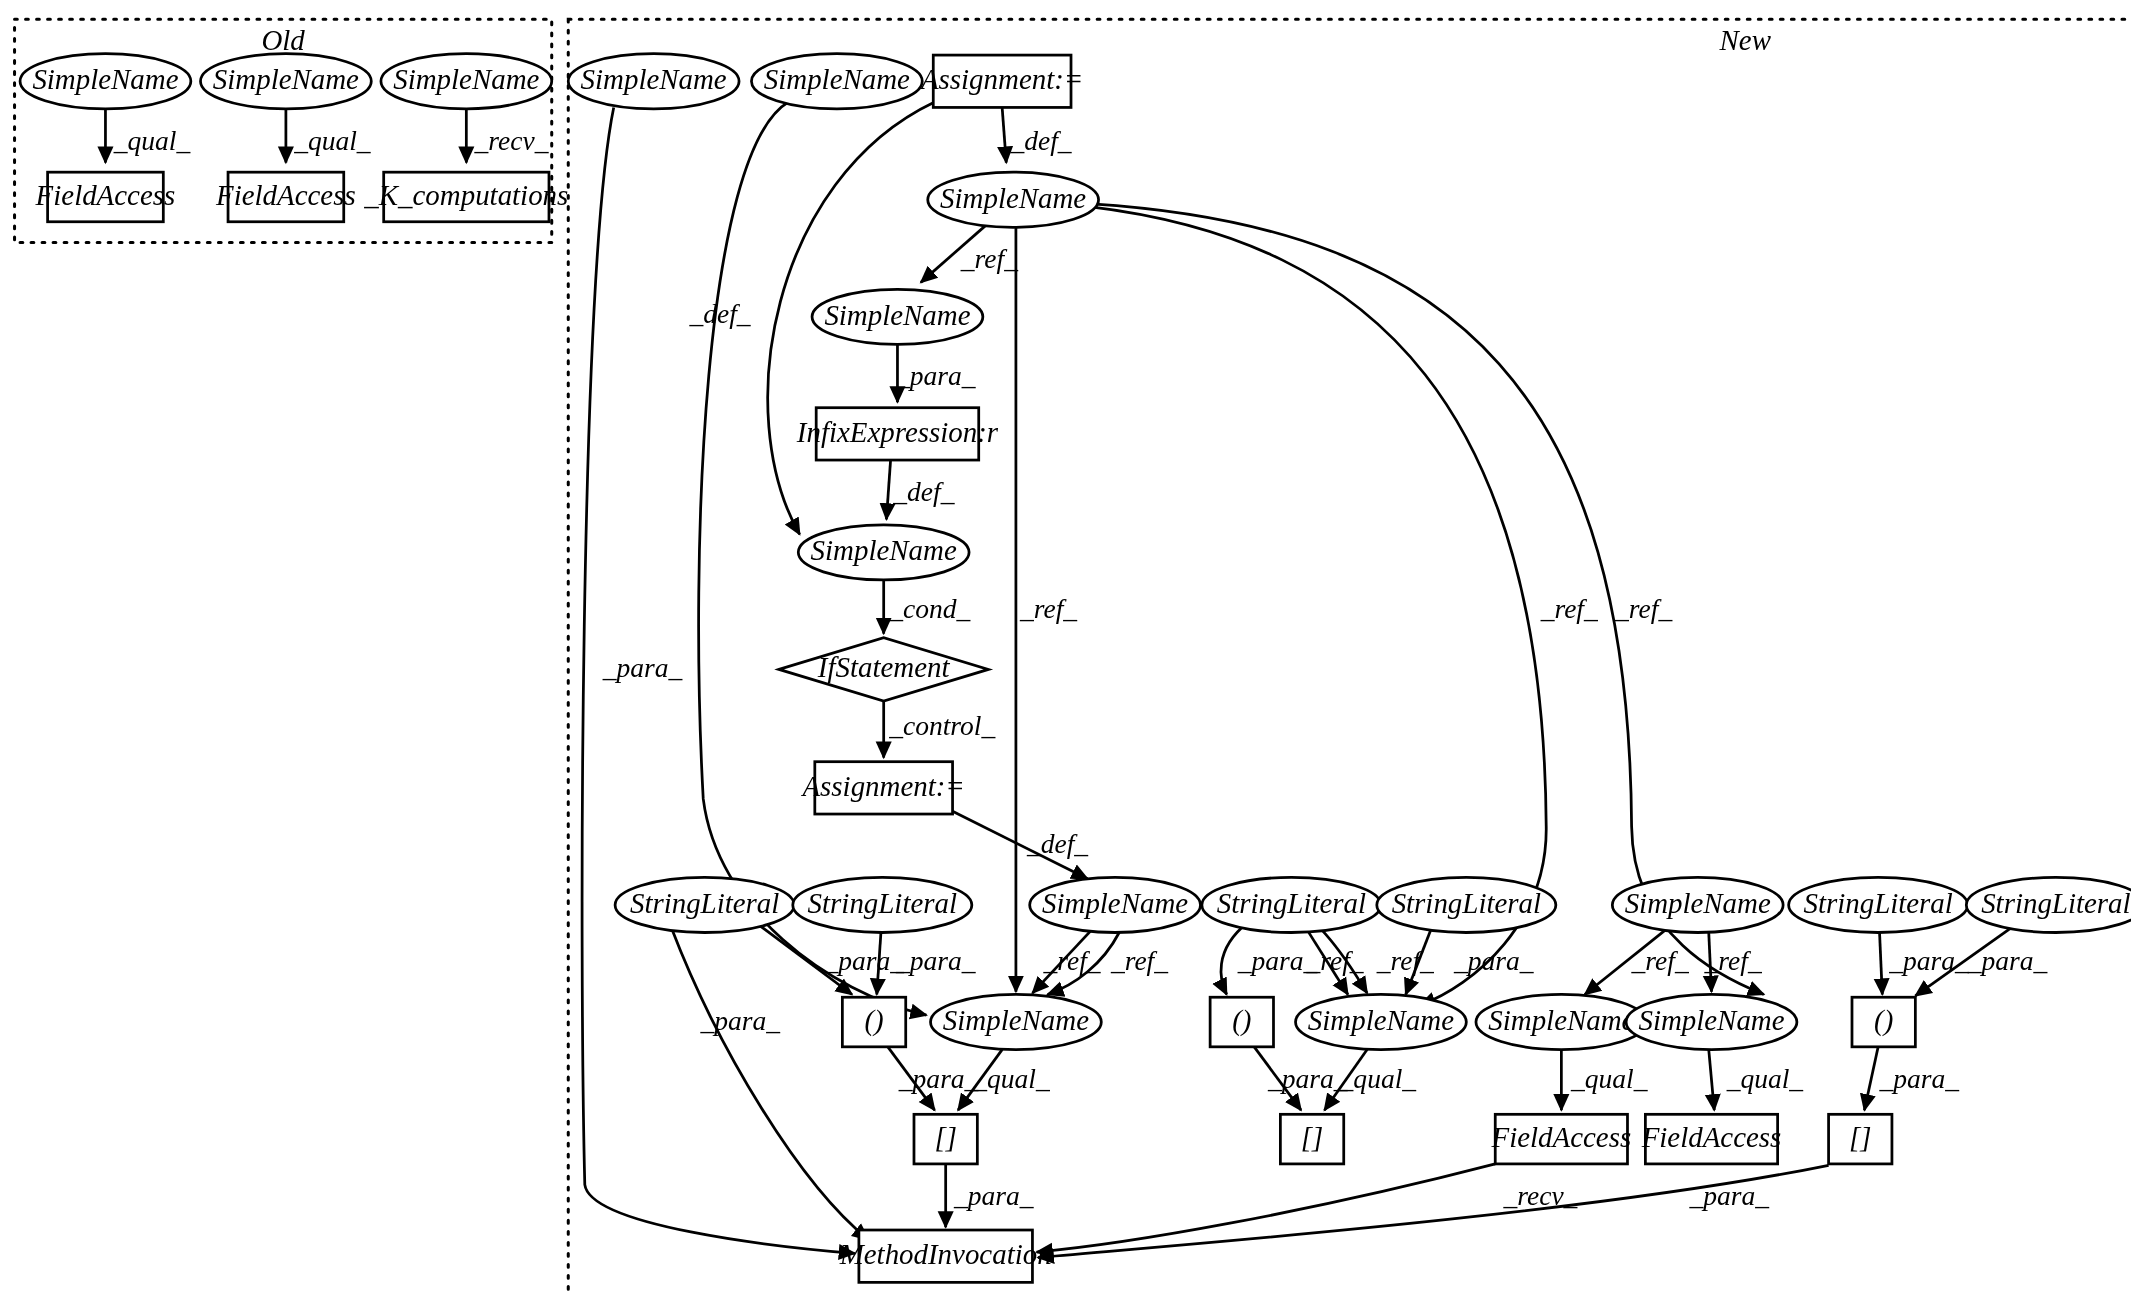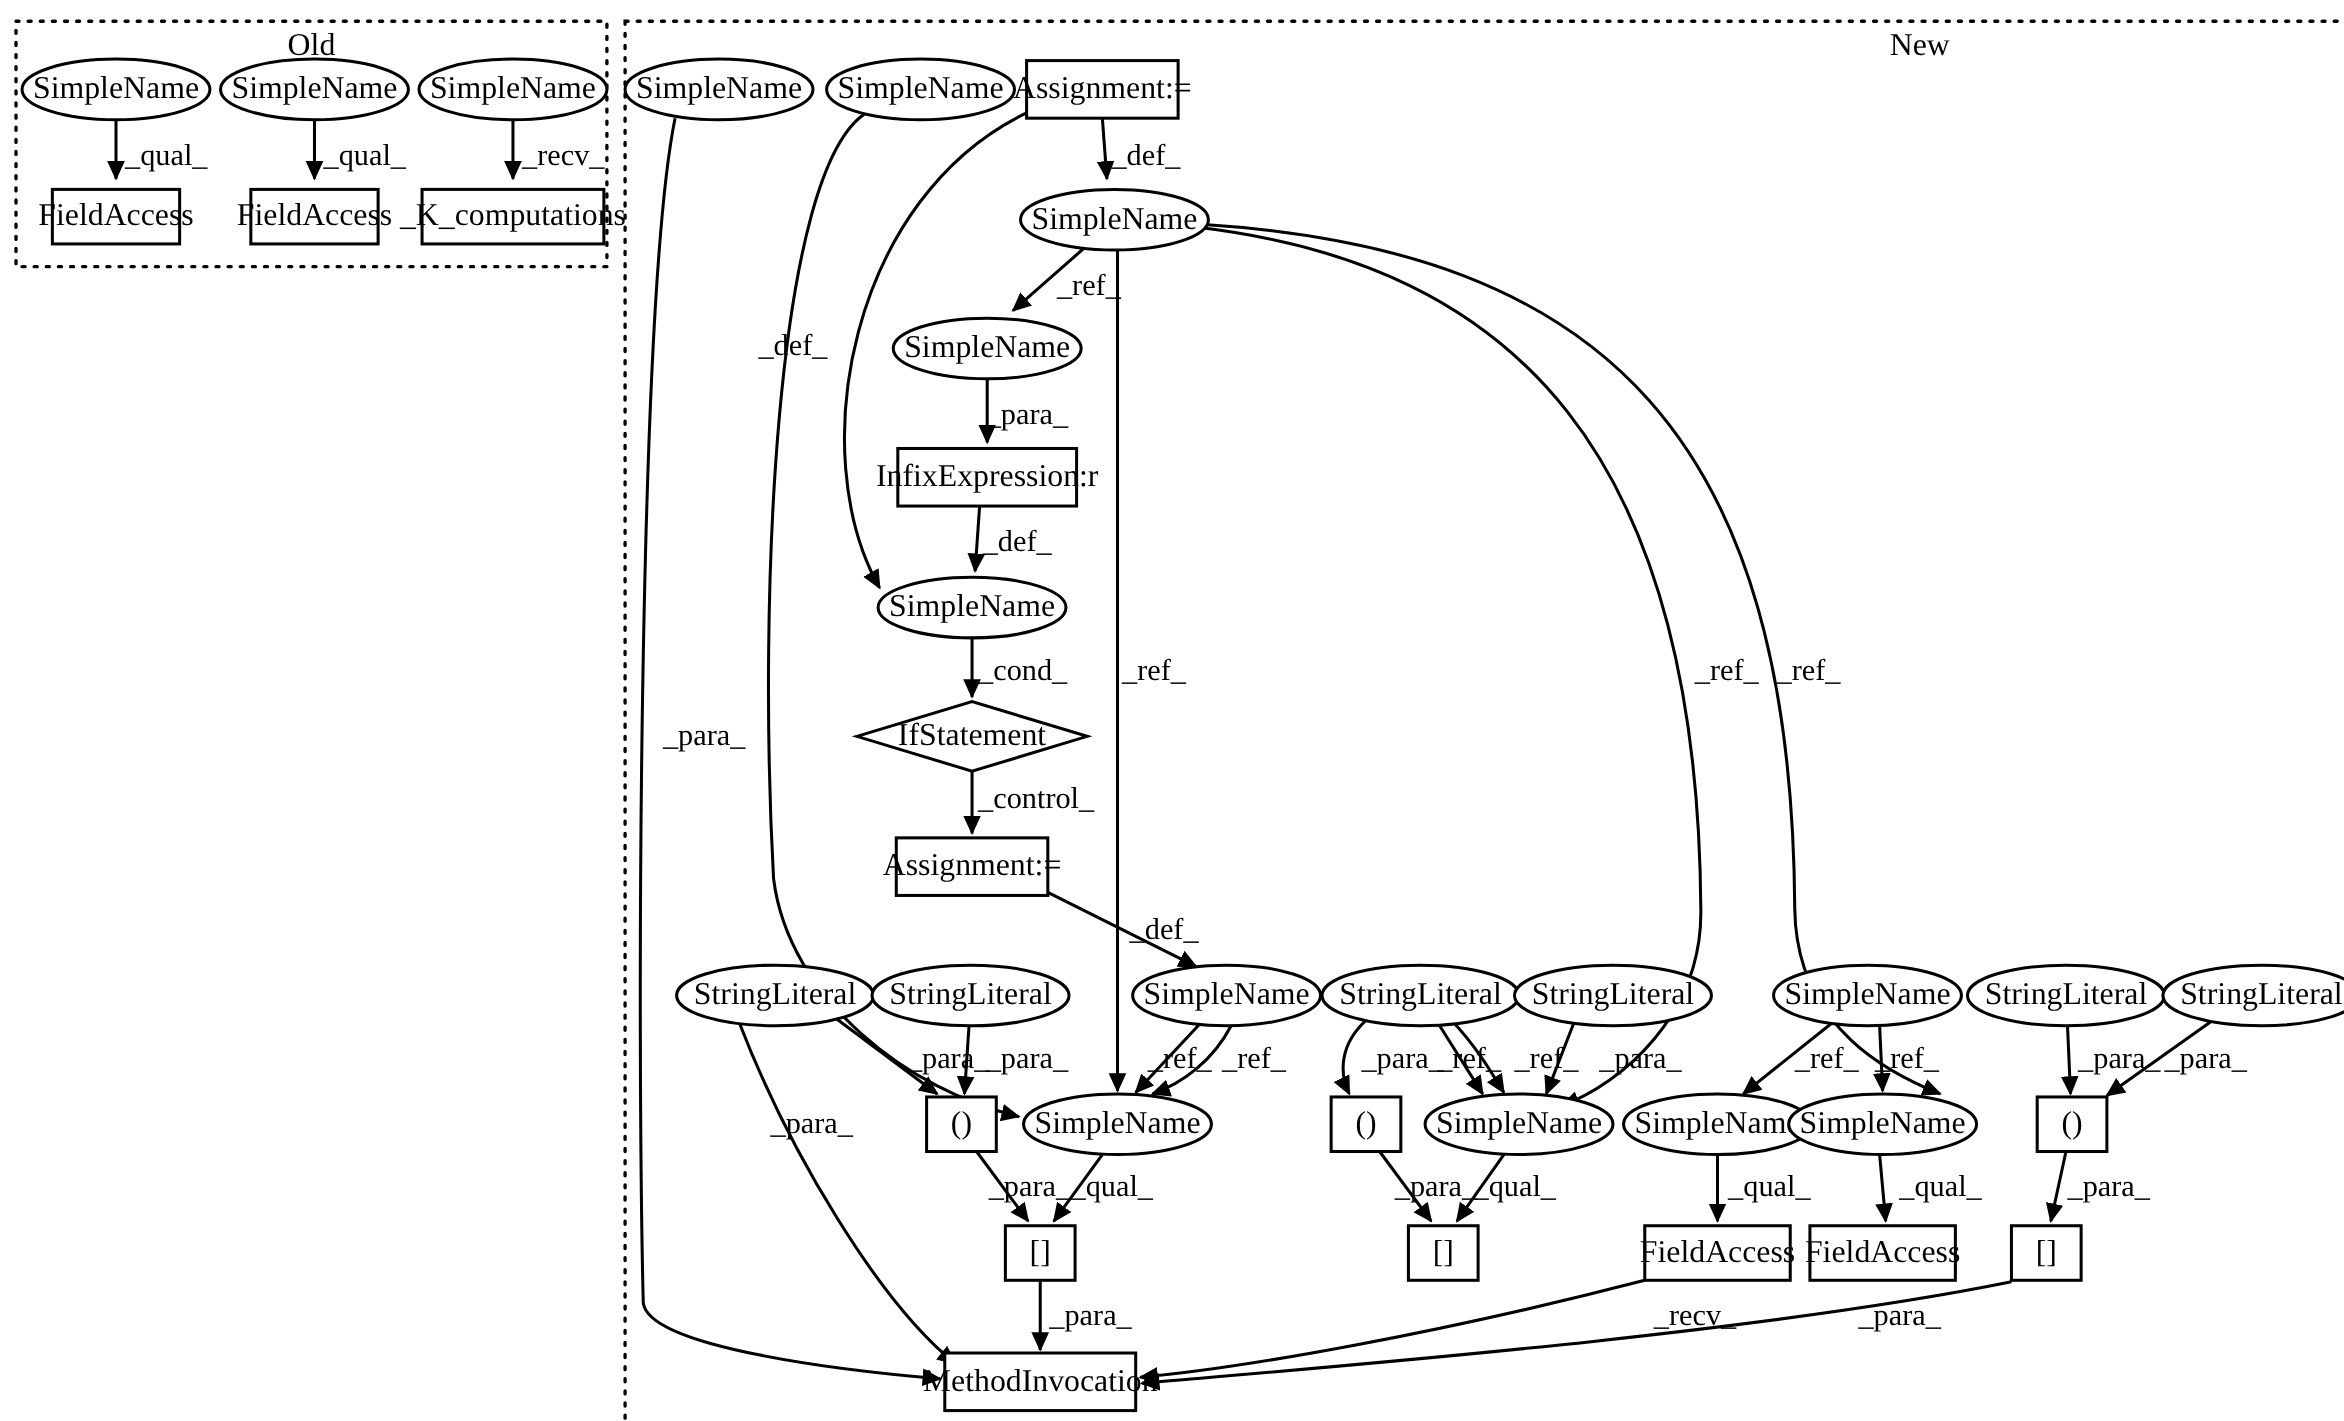--- a/index.html
+++ b/index.html
@@ -10,20 +10,21 @@
   body {
     width: 2131px;
     height: 1292px;
     font-family: "Liberation Serif", "DejaVu Serif", serif;
     overflow: hidden;
   }
   #stage {
     position: relative;
     width: 2131px;
     height: 992px;
+    font-style: italic;
   }
   svg#graph {
     position: absolute;
     top: 0; left: 0;
     width: 2131px;
     height: 1292px;
   }
   .cluster-border {
     fill: none;
     stroke: #000000;

